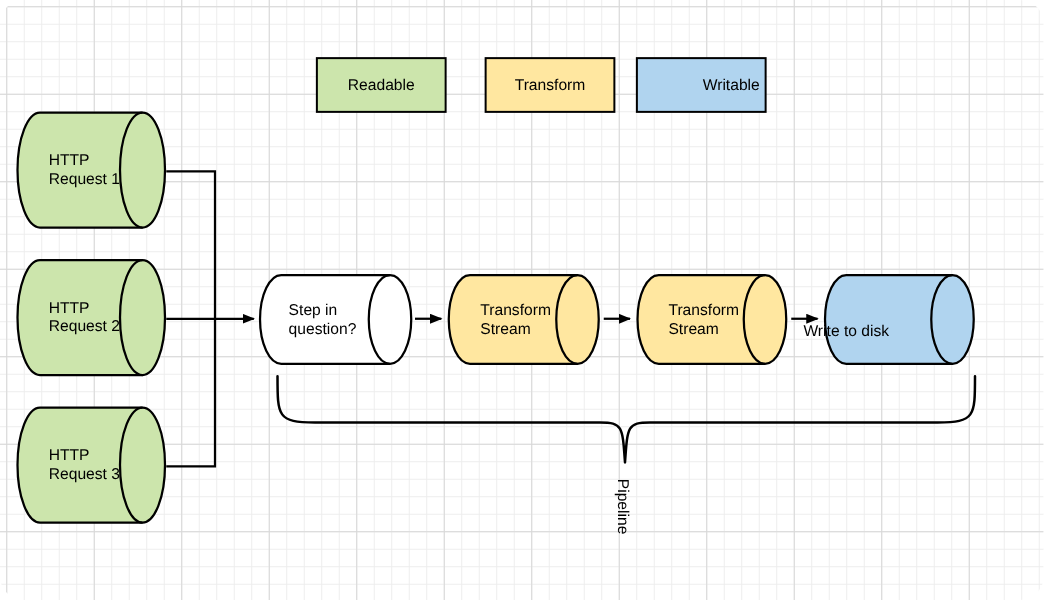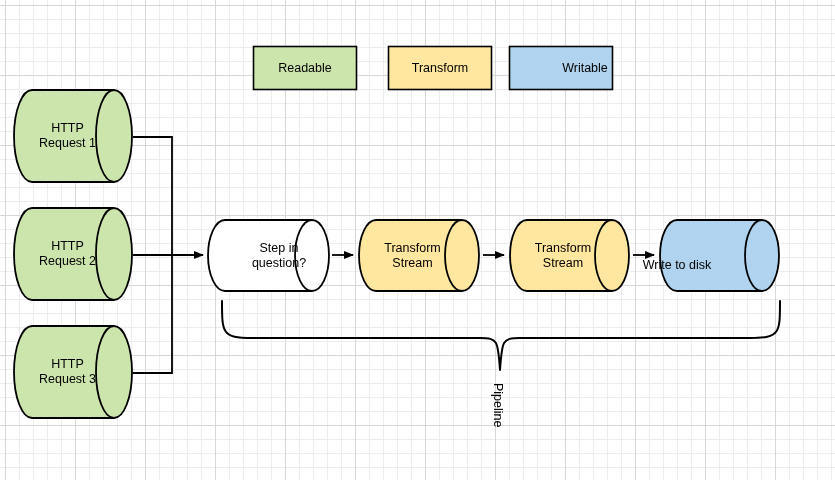--- a/index.html
+++ b/index.html
@@ -14,35 +14,36 @@
     overflow: hidden;
     background-color: #ffffff;
     background-image:
       linear-gradient(to right, #d7d7d7 1px, transparent 1px),
       linear-gradient(to bottom, #d7d7d7 1px, transparent 1px),
       linear-gradient(to right, #ededed 1px, transparent 1px),
       linear-gradient(to bottom, #ededed 1px, transparent 1px);
     background-size: 70px 70px, 70px 70px, 14px 14px, 14px 14px;
     background-position: 5px 5px, 5px 5px, 5px 5px, 5px 5px;
     font-family: "Liberation Sans", sans-serif;
+    border-radius: 19px;
   }
   #diagram-svg {
     position: absolute;
     left: 0;
     top: 0;
     width: 835px;
     height: 480px;
   }
   .node-label {
     position: absolute;
     display: flex;
     flex-direction: column;
     align-items: center;
     justify-content: center;
-    text-align: center;
+    text-align: left;
     font-family: "Liberation Sans", sans-serif;
     font-size: 12.5px;
     line-height: 15px;
     color: #000000;
     pointer-events: none;
     white-space: pre-line;
   }
   .legend-label {
     position: absolute;
     display: flex;
@@ -149,21 +150,21 @@
   <div class="legend-label" style="left:388px; top:46px; width:104px; height:44px;">Transform</div>
   <div class="legend-label" style="left:509px; top:46px; width:104px; height:44px;padding-left:24px;">Writable</div>
 
   <div class="node-label" style="left:20px; top:90px; width:95px; height:92px;">HTTP
 Request 1</div>
   <div class="node-label" style="left:20px; top:208px; width:95px; height:92px;">HTTP
 Request 2</div>
   <div class="node-label" style="left:20px; top:326px; width:95px; height:92px;">HTTP
 Request 3</div>
 
-  <div class="node-label" style="left:229px; top:220px; width:100px; height:71px;">Step in
+  <div class="node-label" style="left:208px; top:220px; width:100px; height:71px;">Step in
 question?</div>
   <div class="node-label" style="left:363px; top:220px; width:99px; height:71px;">Transform
 Stream</div>
   <div class="node-label" style="left:514px; top:220px; width:98px; height:71px;">Transform
 Stream</div>
   <div class="node-label" style="left:628px; top:220px; width:98px; height:91px;">Write to disk</div>
 
   <div class="brace-label" style="left:505px; top:383px;">Pipeline</div>
 
 </div>

